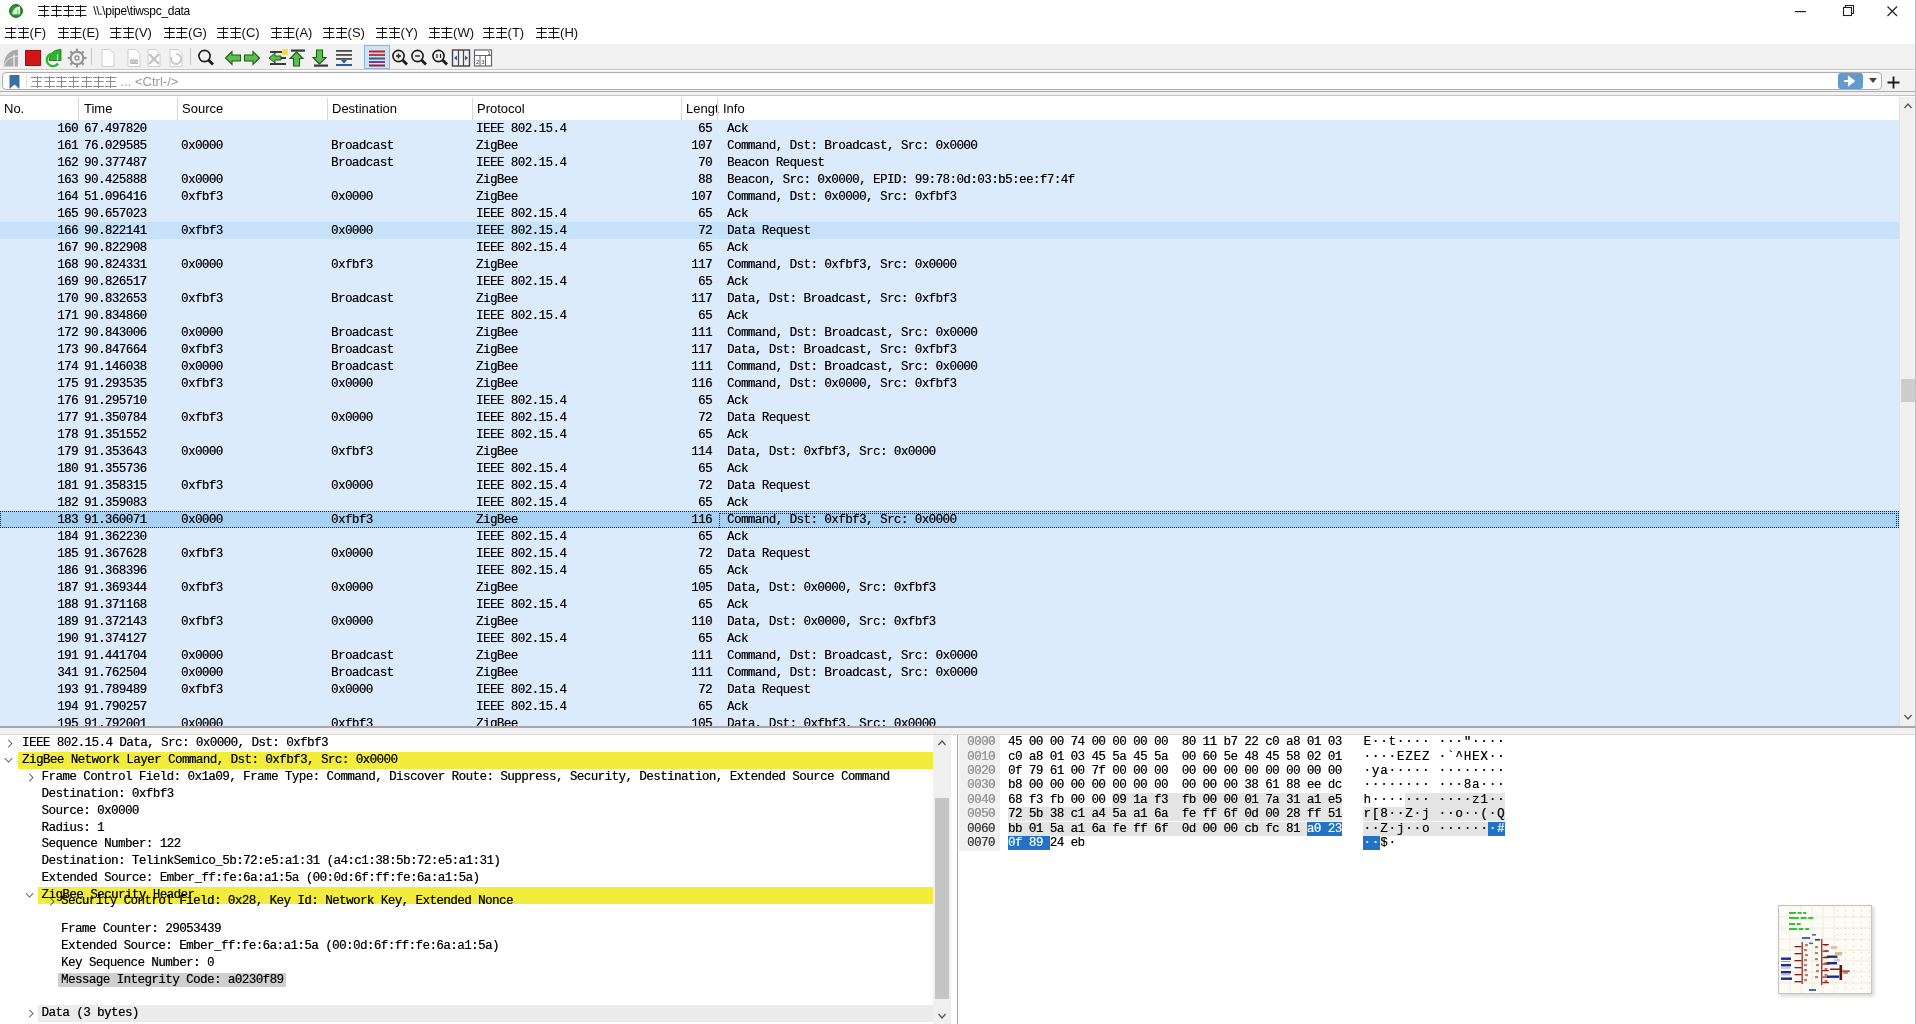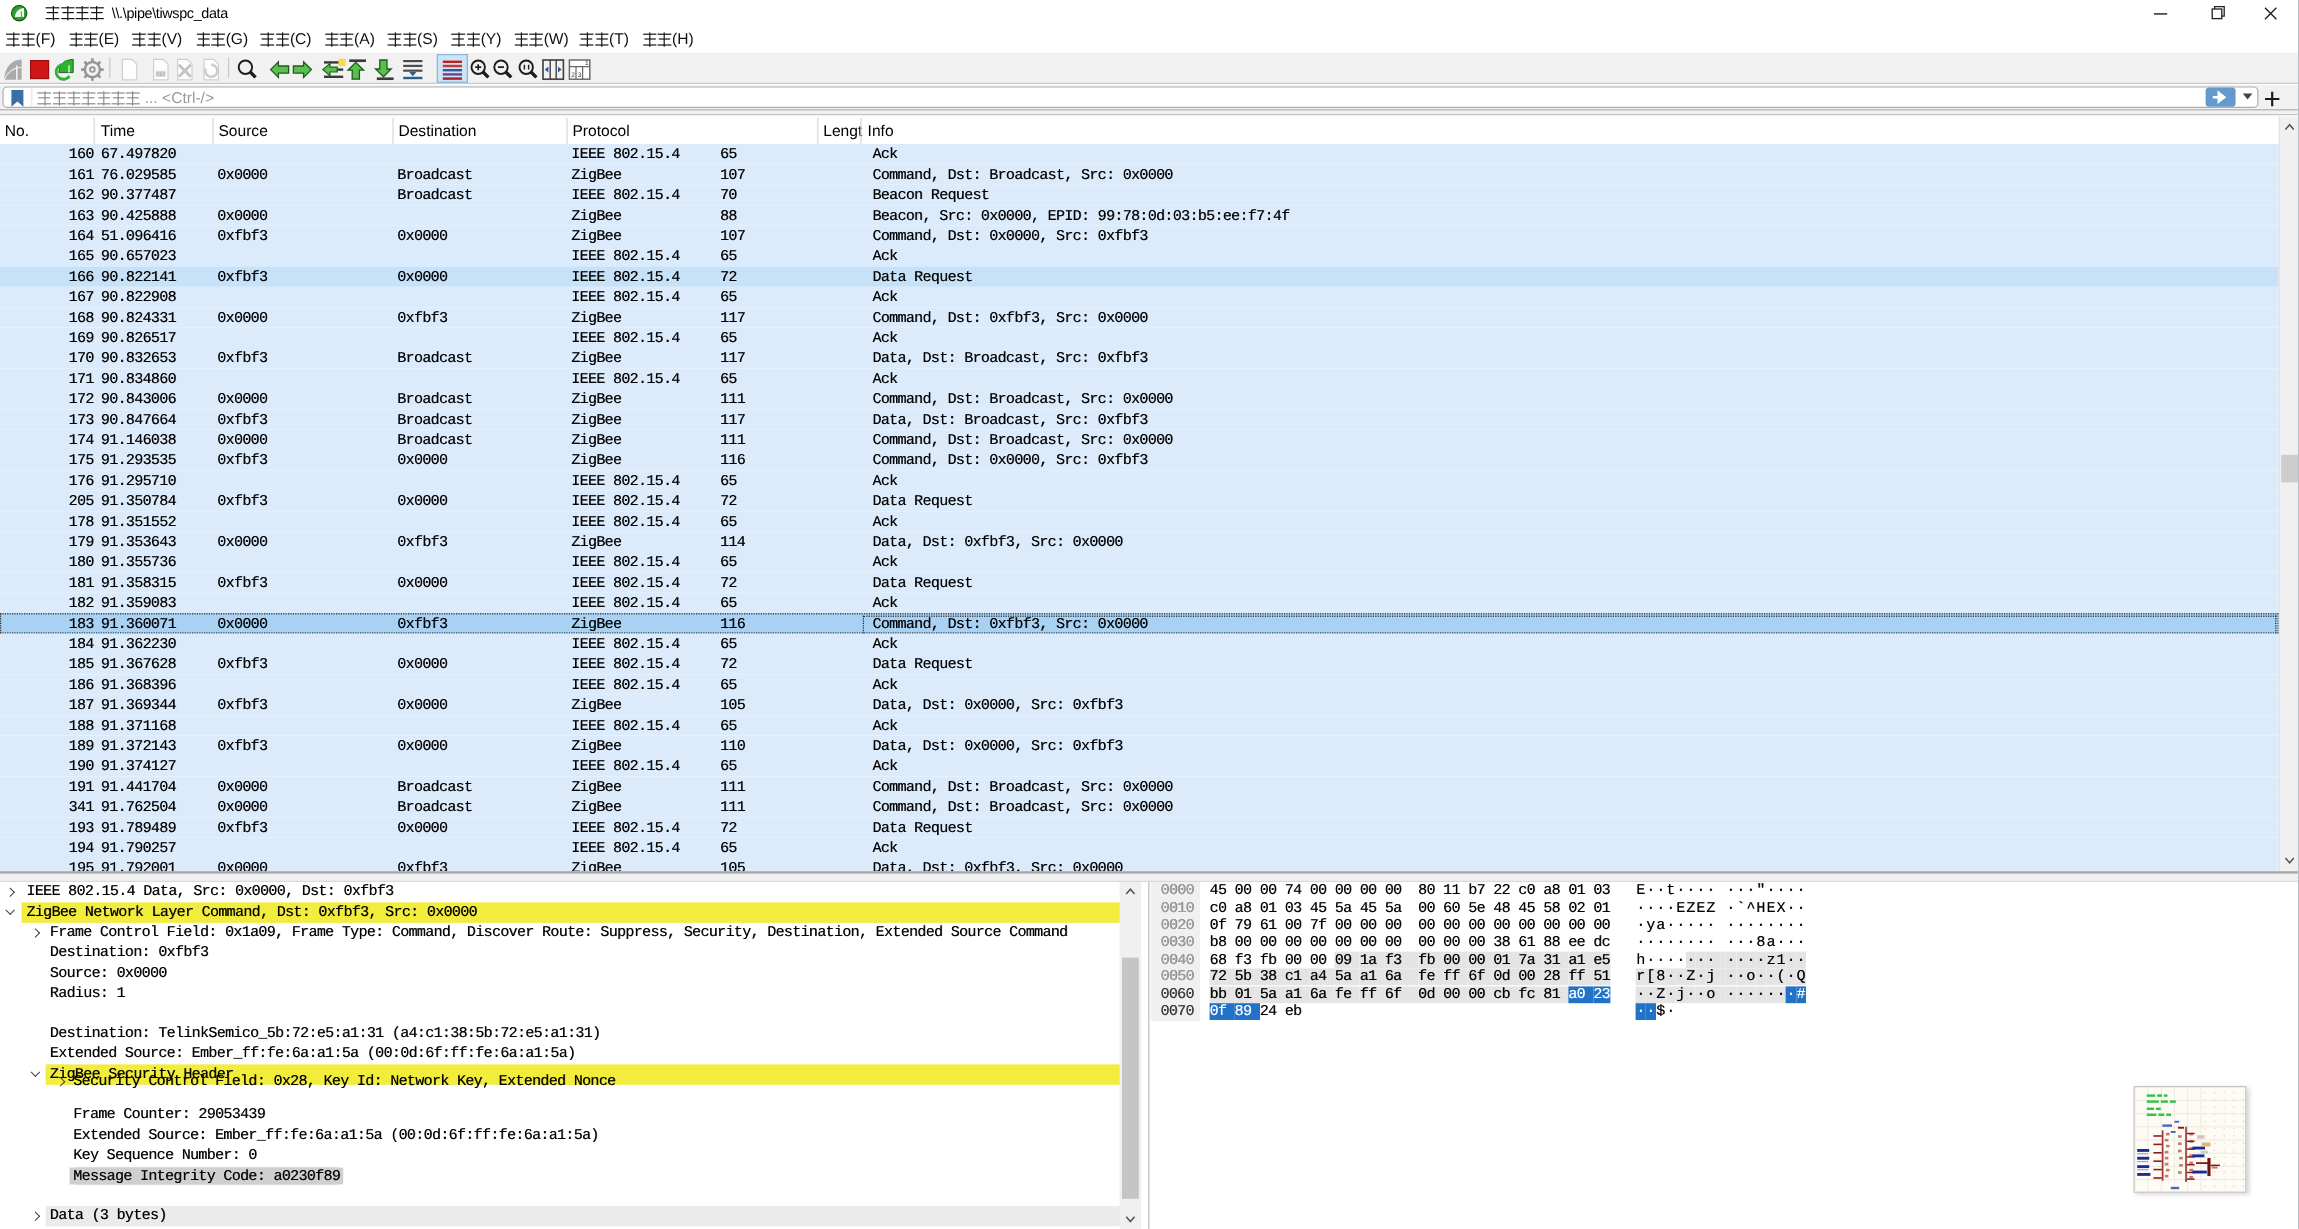--- a/index.html
+++ b/index.html
@@ -43,21 +43,21 @@
 #phead{position:absolute;left:0;top:1px;width:1899px;height:24px;background:#fff;font-size:13px;color:#000}
 #phead span{position:absolute;top:4px}
 #phead i{position:absolute;top:1px;width:1px;height:23px;background:#d8d8d8}
 .prow{position:absolute;left:0;width:1899px;height:17px;background:#dcebfc;font-size:12.5px;letter-spacing:-0.55px;
  font-family:"Liberation Mono",monospace;color:#000;white-space:pre}
 .prow span{position:absolute;top:2px}
 .hl166{background:#c6e1f8}
 .hl183{background:#a8d1f3;outline:1px dotted #222;outline-offset:-1px}
 .c-no{left:0;width:78px;text-align:right;display:inline-block}
 .c-t{left:84px}.c-s{left:181px}.c-d{left:331px}.c-p{left:476px}
-.c-l{left:600px;width:112px;display:inline-block}
+.c-l{left:600px;width:112px;text-align:right;display:inline-block}
 .c-i{left:727px}
 .iselbox{position:absolute;left:719px;top:0;width:1178px;height:17px;outline:1px dotted #222;outline-offset:-1px}
 
 #psb{position:absolute;left:1899px;top:1px;width:17px;height:630px;background:#f0f0f0;border-left:1px solid #e2e2e2}
 .sbthumb{position:absolute;left:1px;width:15px;background:#cdcdcd}
 .caret{position:absolute;left:4px;width:8px;height:8px}
 
 #hsplit{position:absolute;left:0;top:726px;width:100%;height:9px;background:#f1f1f1;border-top:2px solid #a8a8a8;border-bottom:1px solid #d9d9d9}
 
 #dpane{position:absolute;left:0;top:735px;width:934px;height:289px;background:#fff;overflow:hidden}
@@ -287,21 +287,21 @@
 <div class="prow" style="top:119.0px"><span class="c-no">167</span><span class="c-t">90.822908</span><span class="c-p">IEEE 802.15.4</span><span class="c-l">65</span><span class="c-i">Ack</span></div>
 <div class="prow" style="top:136.0px"><span class="c-no">168</span><span class="c-t">90.824331</span><span class="c-s">0x0000</span><span class="c-d">0xfbf3</span><span class="c-p">ZigBee</span><span class="c-l">117</span><span class="c-i">Command, Dst: 0xfbf3, Src: 0x0000</span></div>
 <div class="prow" style="top:153.0px"><span class="c-no">169</span><span class="c-t">90.826517</span><span class="c-p">IEEE 802.15.4</span><span class="c-l">65</span><span class="c-i">Ack</span></div>
 <div class="prow" style="top:170.0px"><span class="c-no">170</span><span class="c-t">90.832653</span><span class="c-s">0xfbf3</span><span class="c-d">Broadcast</span><span class="c-p">ZigBee</span><span class="c-l">117</span><span class="c-i">Data, Dst: Broadcast, Src: 0xfbf3</span></div>
 <div class="prow" style="top:187.0px"><span class="c-no">171</span><span class="c-t">90.834860</span><span class="c-p">IEEE 802.15.4</span><span class="c-l">65</span><span class="c-i">Ack</span></div>
 <div class="prow" style="top:204.0px"><span class="c-no">172</span><span class="c-t">90.843006</span><span class="c-s">0x0000</span><span class="c-d">Broadcast</span><span class="c-p">ZigBee</span><span class="c-l">111</span><span class="c-i">Command, Dst: Broadcast, Src: 0x0000</span></div>
 <div class="prow" style="top:221.0px"><span class="c-no">173</span><span class="c-t">90.847664</span><span class="c-s">0xfbf3</span><span class="c-d">Broadcast</span><span class="c-p">ZigBee</span><span class="c-l">117</span><span class="c-i">Data, Dst: Broadcast, Src: 0xfbf3</span></div>
 <div class="prow" style="top:238.0px"><span class="c-no">174</span><span class="c-t">91.146038</span><span class="c-s">0x0000</span><span class="c-d">Broadcast</span><span class="c-p">ZigBee</span><span class="c-l">111</span><span class="c-i">Command, Dst: Broadcast, Src: 0x0000</span></div>
 <div class="prow" style="top:255.0px"><span class="c-no">175</span><span class="c-t">91.293535</span><span class="c-s">0xfbf3</span><span class="c-d">0x0000</span><span class="c-p">ZigBee</span><span class="c-l">116</span><span class="c-i">Command, Dst: 0x0000, Src: 0xfbf3</span></div>
 <div class="prow" style="top:272.0px"><span class="c-no">176</span><span class="c-t">91.295710</span><span class="c-p">IEEE 802.15.4</span><span class="c-l">65</span><span class="c-i">Ack</span></div>
-<div class="prow" style="top:289.0px"><span class="c-no">205</span><span class="c-t">91.350784</span><span class="c-s">0xfbf3</span><span class="c-d">0x0000</span><span class="c-p">IEEE 802.15.4</span><span class="c-l">72</span><span class="c-i">Data Request</span></div>
+<div class="prow" style="top:289.0px"><span class="c-no">177</span><span class="c-t">91.350784</span><span class="c-s">0xfbf3</span><span class="c-d">0x0000</span><span class="c-p">IEEE 802.15.4</span><span class="c-l">72</span><span class="c-i">Data Request</span></div>
 <div class="prow" style="top:306.0px"><span class="c-no">178</span><span class="c-t">91.351552</span><span class="c-p">IEEE 802.15.4</span><span class="c-l">65</span><span class="c-i">Ack</span></div>
 <div class="prow" style="top:323.0px"><span class="c-no">179</span><span class="c-t">91.353643</span><span class="c-s">0x0000</span><span class="c-d">0xfbf3</span><span class="c-p">ZigBee</span><span class="c-l">114</span><span class="c-i">Data, Dst: 0xfbf3, Src: 0x0000</span></div>
 <div class="prow" style="top:340.0px"><span class="c-no">180</span><span class="c-t">91.355736</span><span class="c-p">IEEE 802.15.4</span><span class="c-l">65</span><span class="c-i">Ack</span></div>
 <div class="prow" style="top:357.0px"><span class="c-no">181</span><span class="c-t">91.358315</span><span class="c-s">0xfbf3</span><span class="c-d">0x0000</span><span class="c-p">IEEE 802.15.4</span><span class="c-l">72</span><span class="c-i">Data Request</span></div>
 <div class="prow" style="top:374.0px"><span class="c-no">182</span><span class="c-t">91.359083</span><span class="c-p">IEEE 802.15.4</span><span class="c-l">65</span><span class="c-i">Ack</span></div>
 <div class="prow hl183" style="top:391.0px"><span class="c-no">183</span><span class="c-t">91.360071</span><span class="c-s">0x0000</span><span class="c-d">0xfbf3</span><span class="c-p">ZigBee</span><span class="c-l">116</span><span class="c-i">Command, Dst: 0xfbf3, Src: 0x0000</span><span class="iselbox"></span></div>
 <div class="prow" style="top:408.0px"><span class="c-no">184</span><span class="c-t">91.362230</span><span class="c-p">IEEE 802.15.4</span><span class="c-l">65</span><span class="c-i">Ack</span></div>
 <div class="prow" style="top:425.0px"><span class="c-no">185</span><span class="c-t">91.367628</span><span class="c-s">0xfbf3</span><span class="c-d">0x0000</span><span class="c-p">IEEE 802.15.4</span><span class="c-l">72</span><span class="c-i">Data Request</span></div>
 <div class="prow" style="top:442.0px"><span class="c-no">186</span><span class="c-t">91.368396</span><span class="c-p">IEEE 802.15.4</span><span class="c-l">65</span><span class="c-i">Ack</span></div>
 <div class="prow" style="top:459.0px"><span class="c-no">187</span><span class="c-t">91.369344</span><span class="c-s">0xfbf3</span><span class="c-d">0x0000</span><span class="c-p">ZigBee</span><span class="c-l">105</span><span class="c-i">Data, Dst: 0x0000, Src: 0xfbf3</span></div>
@@ -326,20 +326,21 @@
 </div>
 <div id="hsplit"></div>
 
 <div id="dpane">
 <div class="drow" style="top:0.0px"><span class="chev r" style="left:5px"></span><span class="dtext" style="left:22.0px">IEEE 802.15.4 Data, Src: 0x0000, Dst: 0xfbf3</span></div>
 <div class="drow" style="top:16.9px"><span class="dyel" style="left:18.0px"></span><span class="chev d" style="left:5px"></span><span class="dtext" style="left:22.0px">ZigBee Network Layer Command, Dst: 0xfbf3, Src: 0x0000</span></div>
 <div class="drow" style="top:33.8px"><span class="chev r" style="left:26px"></span><span class="dtext" style="left:41.5px">Frame Control Field: 0x1a09, Frame Type: Command, Discover Route: Suppress, Security, Destination, Extended Source Command</span></div>
 <div class="drow" style="top:50.699999999999996px"><span class="dtext" style="left:41.5px">Destination: 0xfbf3</span></div>
 <div class="drow" style="top:67.6px"><span class="dtext" style="left:41.5px">Source: 0x0000</span></div>
 <div class="drow" style="top:84.5px"><span class="dtext" style="left:41.5px">Radius: 1</span></div>
+<div class="drow" style="top:101.39999999999999px"><span class="dtext" style="left:41.5px">Sequence Number: 122</span></div>
 <div class="drow" style="top:118.29999999999998px"><span class="dtext" style="left:41.5px">Destination: TelinkSemico_5b:72:e5:a1:31 (a4:c1:38:5b:72:e5:a1:31)</span></div>
 <div class="drow" style="top:135.2px"><span class="dtext" style="left:41.5px">Extended Source: Ember_ff:fe:6a:a1:5a (00:0d:6f:ff:fe:6a:a1:5a)</span></div>
 <div class="drow" style="top:152.1px"><span class="dyel" style="left:37.5px"></span><span class="chev d" style="left:26px"></span><span class="dtext" style="left:41.5px">ZigBee Security Header</span></div>
 <div class="drow" style="top:158px"><span class="chev r" style="left:47px"></span><span class="dtext" style="left:61.0px">Security Control Field: 0x28, Key Id: Network Key, Extended Nonce</span></div>
 <div class="drow" style="top:185.89999999999998px"><span class="dtext" style="left:61.0px">Frame Counter: 29053439</span></div>
 <div class="drow" style="top:202.79999999999998px"><span class="dtext" style="left:61.0px">Extended Source: Ember_ff:fe:6a:a1:5a (00:0d:6f:ff:fe:6a:a1:5a)</span></div>
 <div class="drow" style="top:219.7px"><span class="dtext" style="left:61.0px">Key Sequence Number: 0</span></div>
 <div class="drow" style="top:236.59999999999997px"><span class="dtext dgrey" style="left:61.0px">Message Integrity Code: a0230f89</span></div>
 <div class="drow" style="top:270.4px"><span class="dyel" style="left:37.5px;background:#ebebeb"></span><span class="chev r" style="left:26px"></span><span class="dtext" style="left:41.5px">Data (3 bytes)</span></div>
 </div>

